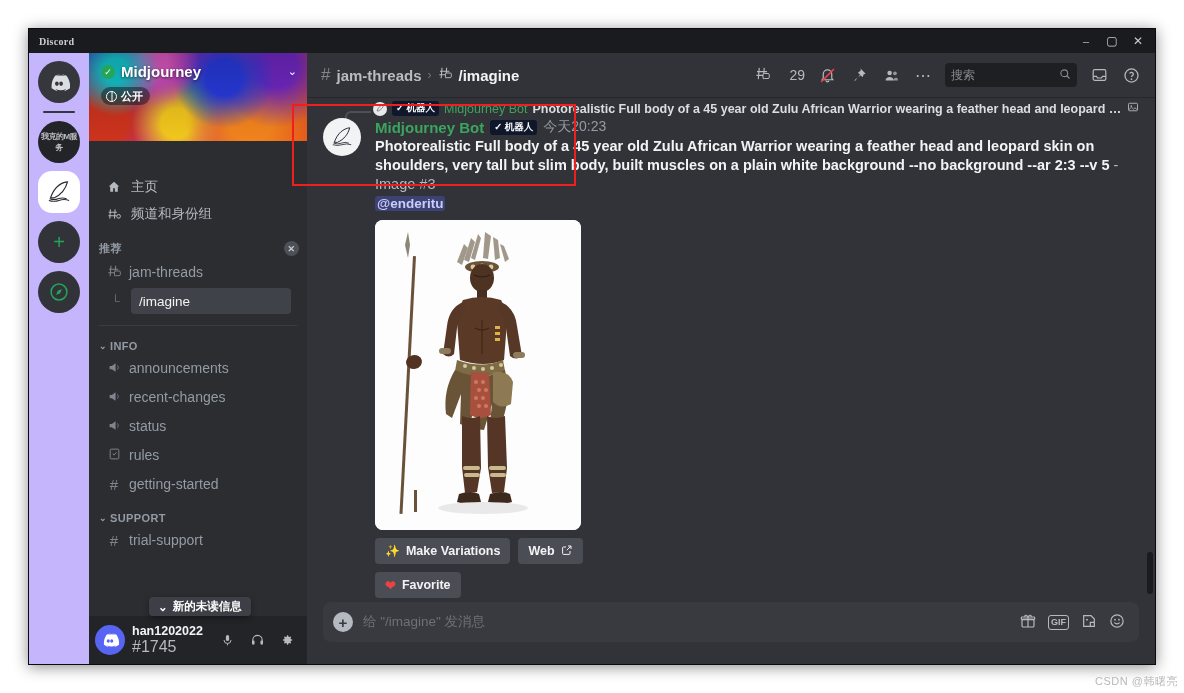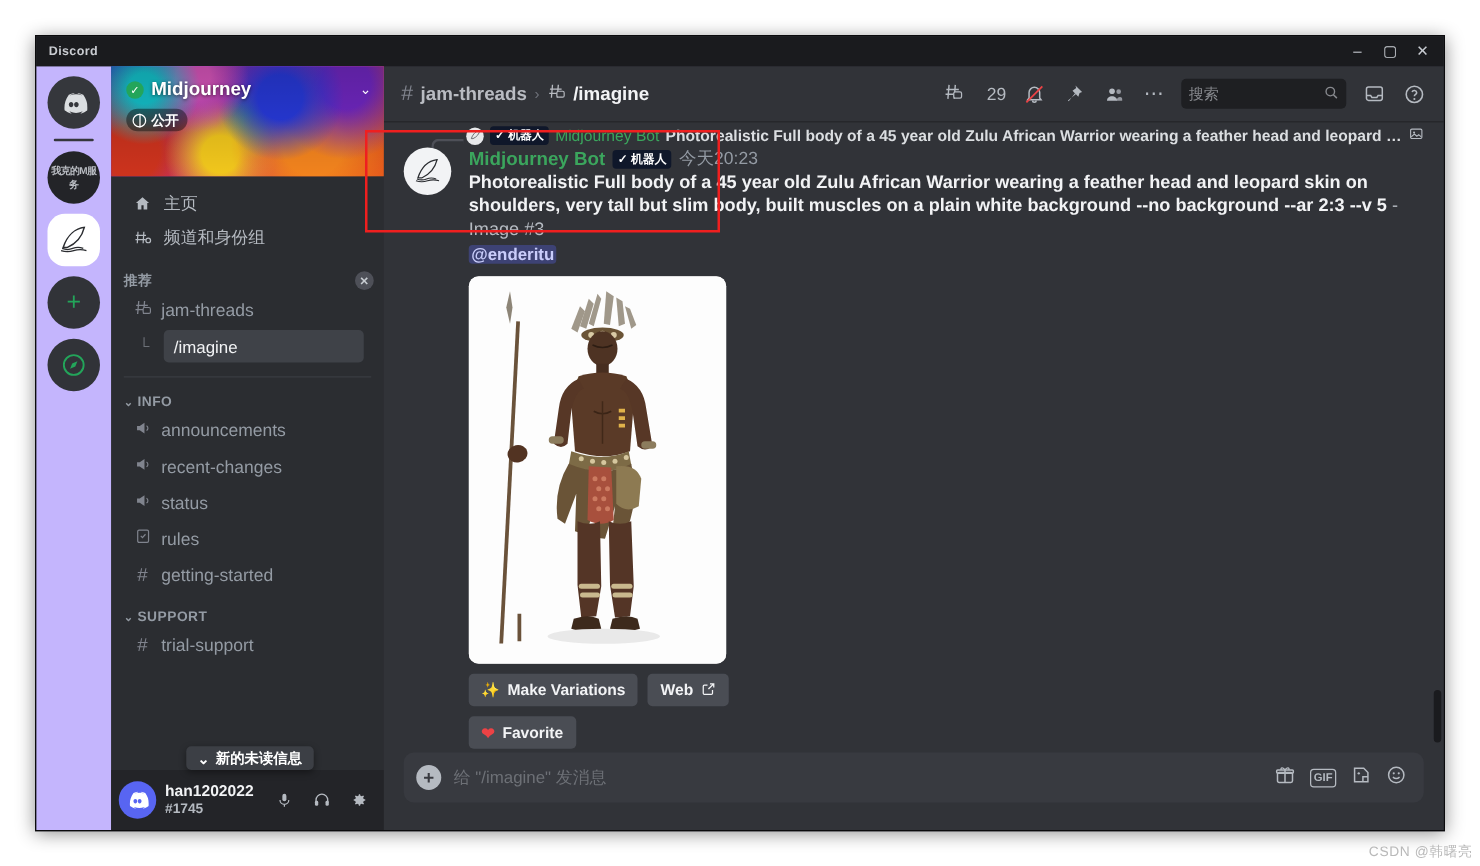--- a/index.html
+++ b/index.html
@@ -16,21 +16,21 @@
     position: absolute; left: 28px; top: 28px;
     width: 1128px; height: 637px;
     background: #313338;
     border: 1px solid #0b0b0d;
     display: flex; flex-direction: column;
     box-shadow: 0 2px 14px rgba(0,0,0,.45);
     overflow: hidden;
   }
   .titlebar {
     height: 24px; background: #1a1b1e; flex: 0 0 24px;
-    display: flex; align-items: center; position: relative;
+    display: flex; align-items: center; position: relative; font-family: Liberation Serif, serif;
   }
   .titlebar .brand {
     color: #c9ccd1; font-size: 10px; font-weight: bold;
     letter-spacing: .3px; margin-left: 10px;
   }
   .wbtns { position: absolute; right: 4px; top: 0; height: 24px; display: flex; align-items: center; }
   .wbtn {
     width: 26px; height: 22px; display: flex; align-items: center; justify-content: center;
     color: #c8ccd2; font-size: 12px; line-height: 1;
   }
@@ -94,21 +94,21 @@
   .chev-srv { margin-left: auto; color: #fff; font-size: 11px; }
   .public-pill {
     position: absolute; left: 12px; top: 34px; height: 18px;
     display: flex; align-items: center; gap: 4px; padding: 0 7px 0 5px;
     background: rgba(0,0,0,.42); border-radius: 9px;
     color: #fff; font-size: 11px; font-weight: bold;
   }
   .globe { width: 11px; height: 11px; border-radius: 50%; border: 1.4px solid #fff; position: relative; }
   .globe::after { content:""; position:absolute; left: 50%; top: -1px; bottom: -1px; width: 0; border-left: 1.2px solid #fff; transform: translateX(-50%); }
 
-  .chan-scroll { flex: 1; overflow: hidden; padding: 8px 0 0 0; }
+  .chan-scroll { flex: 1; overflow: hidden; padding: 8px 0 0 0; margin-top: 24px; }
   .nav-item {
     height: 26px; margin: 1px 8px; border-radius: 4px; padding: 0 8px;
     display: flex; align-items: center; gap: 8px;
     color: #b5bac1; font-size: 13.5px; white-space: nowrap;
   }
   .nav-item .ic { width: 18px; flex: 0 0 18px; display: flex; align-items: center; justify-content: center; font-size: 14px; color: #949ba4; }
 
   .cat {
     margin: 14px 8px 2px 10px; display: flex; align-items: center; gap: 3px;
     color: #949ba4; font-size: 11px; font-weight: bold; letter-spacing: .4px;
@@ -145,21 +145,21 @@
   .userbar {
     height: 48px; flex: 0 0 48px; background: #232428;
     display: flex; align-items: center; padding: 0 6px; gap: 7px;
   }
   .avatar-u {
     width: 30px; height: 30px; border-radius: 50%; background: #5865f2;
     display: flex; align-items: center; justify-content: center; color: #fff; font-size: 14px;
     flex: 0 0 30px;
   }
   .uname { color: #f2f3f5; font-size: 12.5px; font-weight: bold; line-height: 1.15; }
-  .utag { color: #b5bac1; font-size: 11px; line-height: 1.15; font-weight: bold; }
+  .utag { color: #b5bac1; font-size: 16px; line-height: 1.15; }
   .ubtns { margin-left: auto; display: flex; gap: 2px; }
   .ubtn { width: 28px; height: 28px; border-radius: 4px; display: flex; align-items: center; justify-content: center; color: #b5bac1; font-size: 14px; }
 
   
   .main { flex: 1; display: flex; flex-direction: column; min-width: 0; background: #313338; }
   .chan-header {
     height: 44px; flex: 0 0 44px; display: flex; align-items: center;
     padding: 0 10px 0 14px; gap: 8px; box-shadow: 0 1px 0 rgba(0,0,0,.22);
   }
   .bc { display: flex; align-items: center; gap: 6px; }

